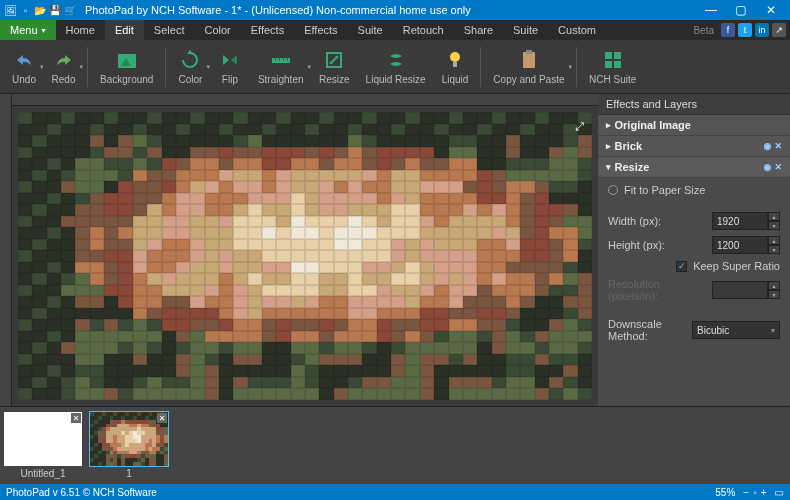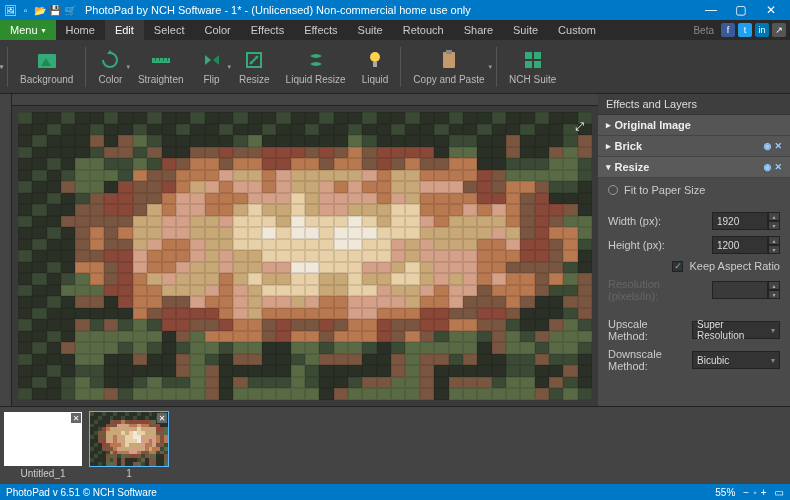--- a/index.html
+++ b/index.html
@@ -114,21 +114,37 @@
   <div class="right">
     <span class="beta">Beta</span>
     <span class="social" style="background:#3b5998">f</span>
     <span class="social" style="background:#1da1f2">t</span>
     <span class="social" style="background:#0077b5">in</span>
     <span class="social" style="background:#555">↗</span>
   </div>
 </div>
 
 <div class="toolbar">
+  <div class="toolbtn">
+      <div class="ico">
+        <svg width="22" height="18" viewBox="0 0 22 18">
+          <path d="M10 4 L4 9 L10 14 L10 11 C15 11 18 13 18 16 C18 10 15 7 10 7 Z" fill="#5b9bd5"></path>
+        </svg>
+      </div>
+      <span>Undo</span>
+    </div>
   <span class="tool-drop">▾</span>
+  <div class="toolbtn">
+      <div class="ico">
+        <svg width="22" height="18" viewBox="0 0 22 18">
+          <path d="M12 4 L18 9 L12 14 L12 11 C7 11 4 13 4 16 C4 10 7 7 12 7 Z" fill="#6a6"></path>
+        </svg>
+      </div>
+      <span>Redo</span>
+    </div>
   <span class="tool-drop">▾</span>
   <div class="tool-sep"></div>
   <div class="toolbtn">
       <div class="ico">
         <svg width="22" height="20">
           <rect x="2" y="4" width="18" height="14" fill="#3a7" rx="1"></rect>
           <polygon points="5,16 10,8 15,16" fill="#285"></polygon>
         </svg>
       </div>
       <span>Background</span>
@@ -139,38 +155,38 @@
         <svg width="20" height="20">
           <path d="M10 3 A7 7 0 1 1 3 10" stroke="#3a7" stroke-width="2" fill="none"></path>
           <polygon points="10,0 13,4 7,4" fill="#3a7"></polygon>
         </svg>
       </div>
       <span>Color</span>
     </div>
   <span class="tool-drop">▾</span>
   <div class="toolbtn">
       <div class="ico">
+        <svg width="20" height="18">
+          <polygon points="3,4 9,9 3,14" fill="#3a7"></polygon>
+          <polygon points="17,4 11,9 17,14" fill="#285"></polygon>
+        </svg>
+      </div>
+      <span>Flip</span>
+    </div>
+  <div class="toolbtn">
+      <div class="ico">
         <svg width="22" height="16">
           <rect x="2" y="6" width="18" height="5" fill="#3a7"></rect>
           <rect x="5" y="6" width="1" height="3" fill="#174"></rect>
           <rect x="9" y="6" width="1" height="3" fill="#174"></rect>
           <rect x="13" y="6" width="1" height="3" fill="#174"></rect>
           <rect x="17" y="6" width="1" height="3" fill="#174"></rect>
         </svg>
       </div>
       <span>Straighten</span>
-    </div>
-  <div class="toolbtn">
-      <div class="ico">
-        <svg width="20" height="18">
-          <polygon points="3,4 9,9 3,14" fill="#3a7"></polygon>
-          <polygon points="17,4 11,9 17,14" fill="#285"></polygon>
-        </svg>
-      </div>
-      <span>Flip</span>
     </div>
   <span class="tool-drop">▾</span>
   <div class="toolbtn">
       <div class="ico">
         <svg width="20" height="20">
           <rect x="3" y="3" width="14" height="14" stroke="#3a7" stroke-width="2" fill="none"></rect>
           <path d="M6 14 L14 6" stroke="#3a7" stroke-width="2"></path>
           <polygon points="14,6 14,9 11,6" fill="#3a7"></polygon>
           <polygon points="6,14 6,11 9,14" fill="#3a7"></polygon>
         </svg>
@@ -1278,40 +1294,34 @@
           <div class="num-input">
             <input value="1200" style="">
             <div class="stepper">
               <span>▴</span>
               <span>▾</span>
             </div>
           </div>
         </div>
       <div class="chk-row">
           <span class="chk">✓</span>
-          <span>Keep Aspect Ratio</span>
+          <span>Keep Super Ratio</span>
         </div>
       <div class="field-row disabled">
           <label>Resolution (pixels/in):</label>
           <div class="num-input">
             <input disabled="" style="background: rgb(58, 58, 58);">
             <div class="stepper">
               <span>▴</span>
               <span>▾</span>
             </div>
           </div>
         </div>
       <div style="height:4px"></div>
       <div class="field-row">
-          <label>Upscale Method:</label>
-          <div class="combo" style="width:88px">
-            <span>Super Resolution</span>
-          </div>
-        </div>
-      <div class="field-row">
           <label>Downscale Method:</label>
           <div class="combo" style="width:88px">
             <span>Bicubic</span>
           </div>
         </div>
       <div style="height:4px"></div>
 
     </div>
 
   </div>

